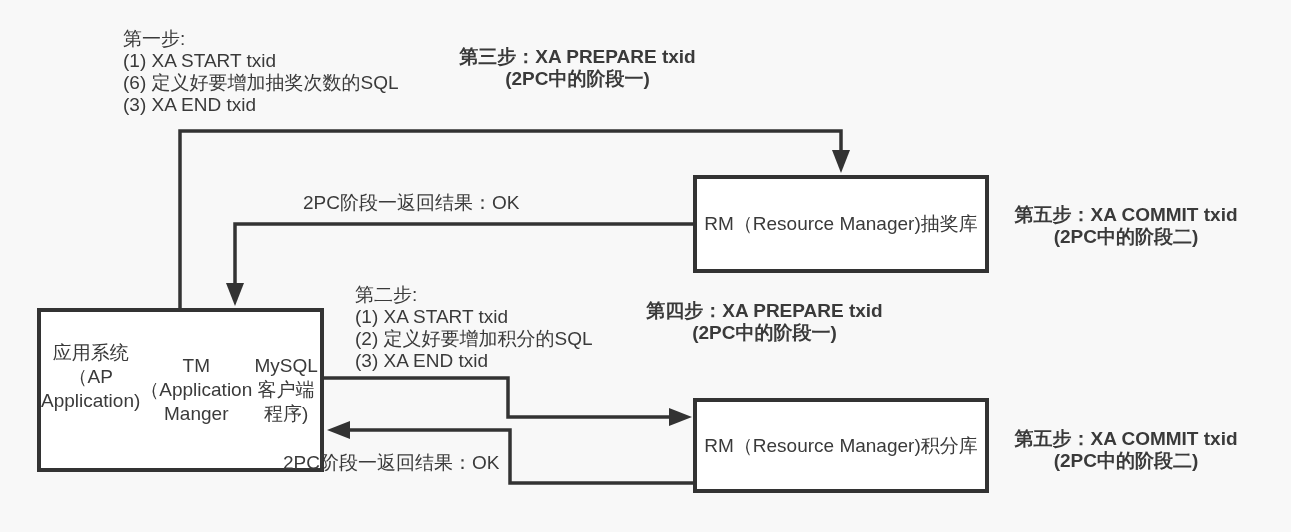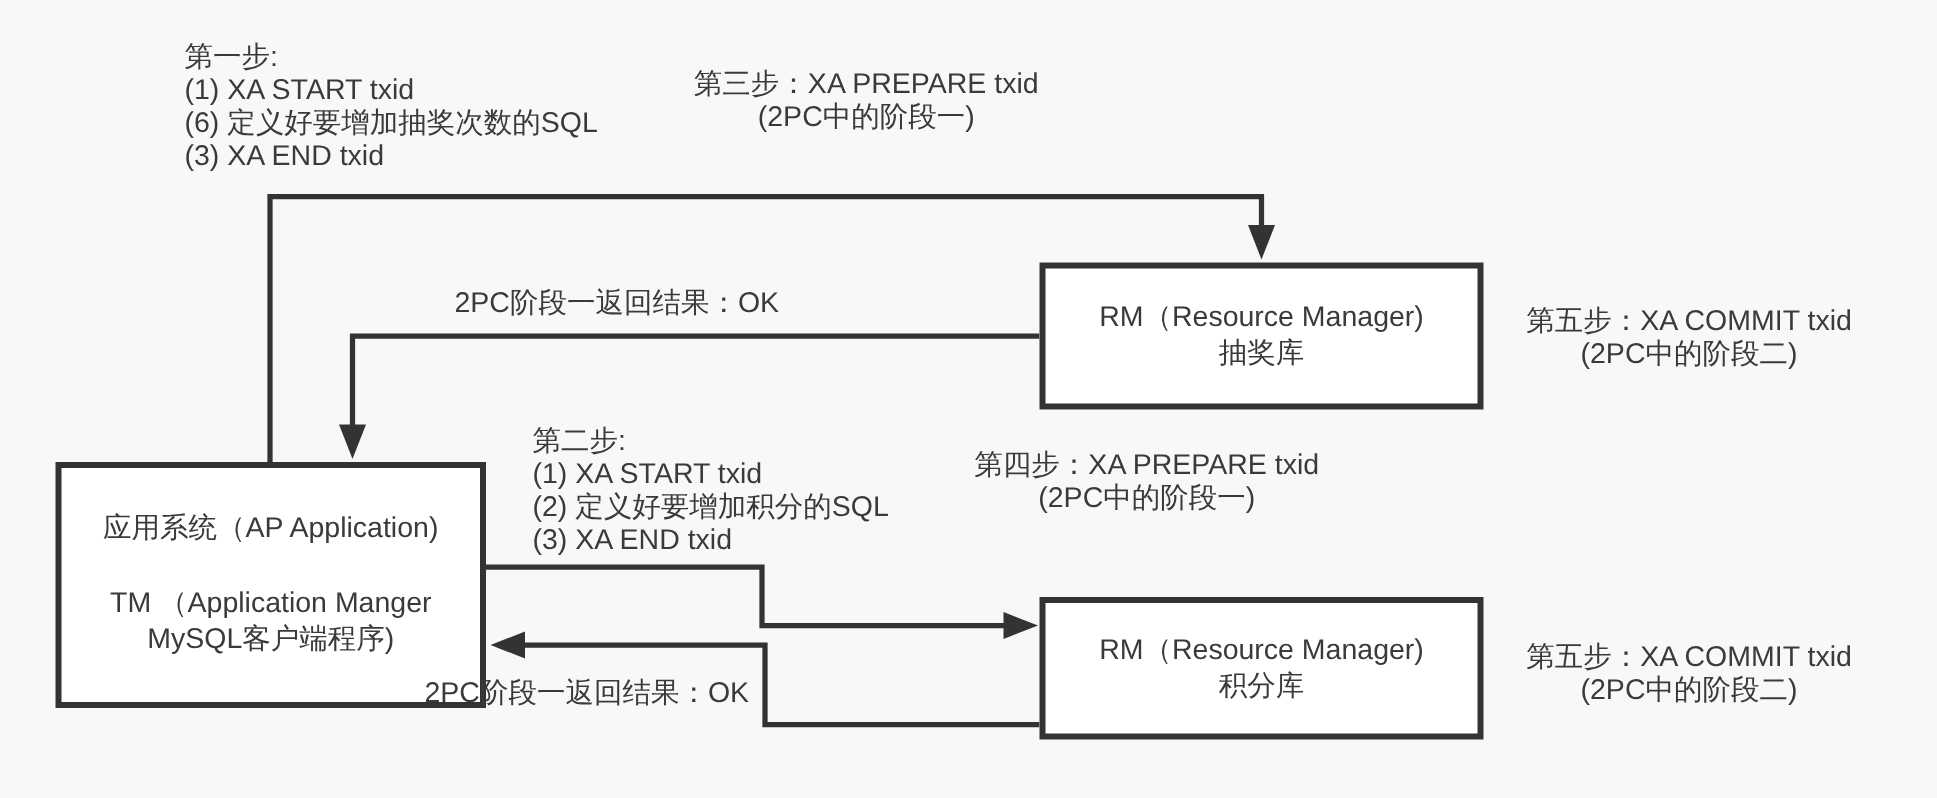--- a/index.html
+++ b/index.html
@@ -31,21 +31,21 @@
   .connectors polygon {
     fill: #333333;
     stroke: none;
   }
   .node {
     position: absolute;
     box-sizing: border-box;
     background: #ffffff;
     border: 4px solid #333333;
     display: flex;
-    flex-direction: column;
+    flex-direction: row;
     justify-content: center;
     align-items: center;
     text-align: center;
     font-size: 19px;
     line-height: 24px;
   }
   .node-ap {
     left: 37px;
     top: 308px;
     width: 287px;
@@ -70,20 +70,21 @@
     position: absolute;
     font-size: 19px;
     line-height: 22px;
     white-space: nowrap;
   }
   .label-left {
     text-align: left;
   }
   .label-center {
     text-align: center;
+    font-weight: bold;
   }
   .step1-block { left: 123px; top: 28px; }
   .step2-block { left: 355px; top: 284px; }
   .step3-block { left: 445px; top: 46px; width: 265px; }
   .step4-block { left: 632px; top: 300px; width: 265px; }
   .step5-top-block { left: 995px; top: 204px; width: 262px; }
   .step5-bottom-block { left: 995px; top: 428px; width: 262px; }
   .return-top-label { left: 303px; top: 192px; }
   .return-bottom-label { left: 283px; top: 452px; }
 </style>

